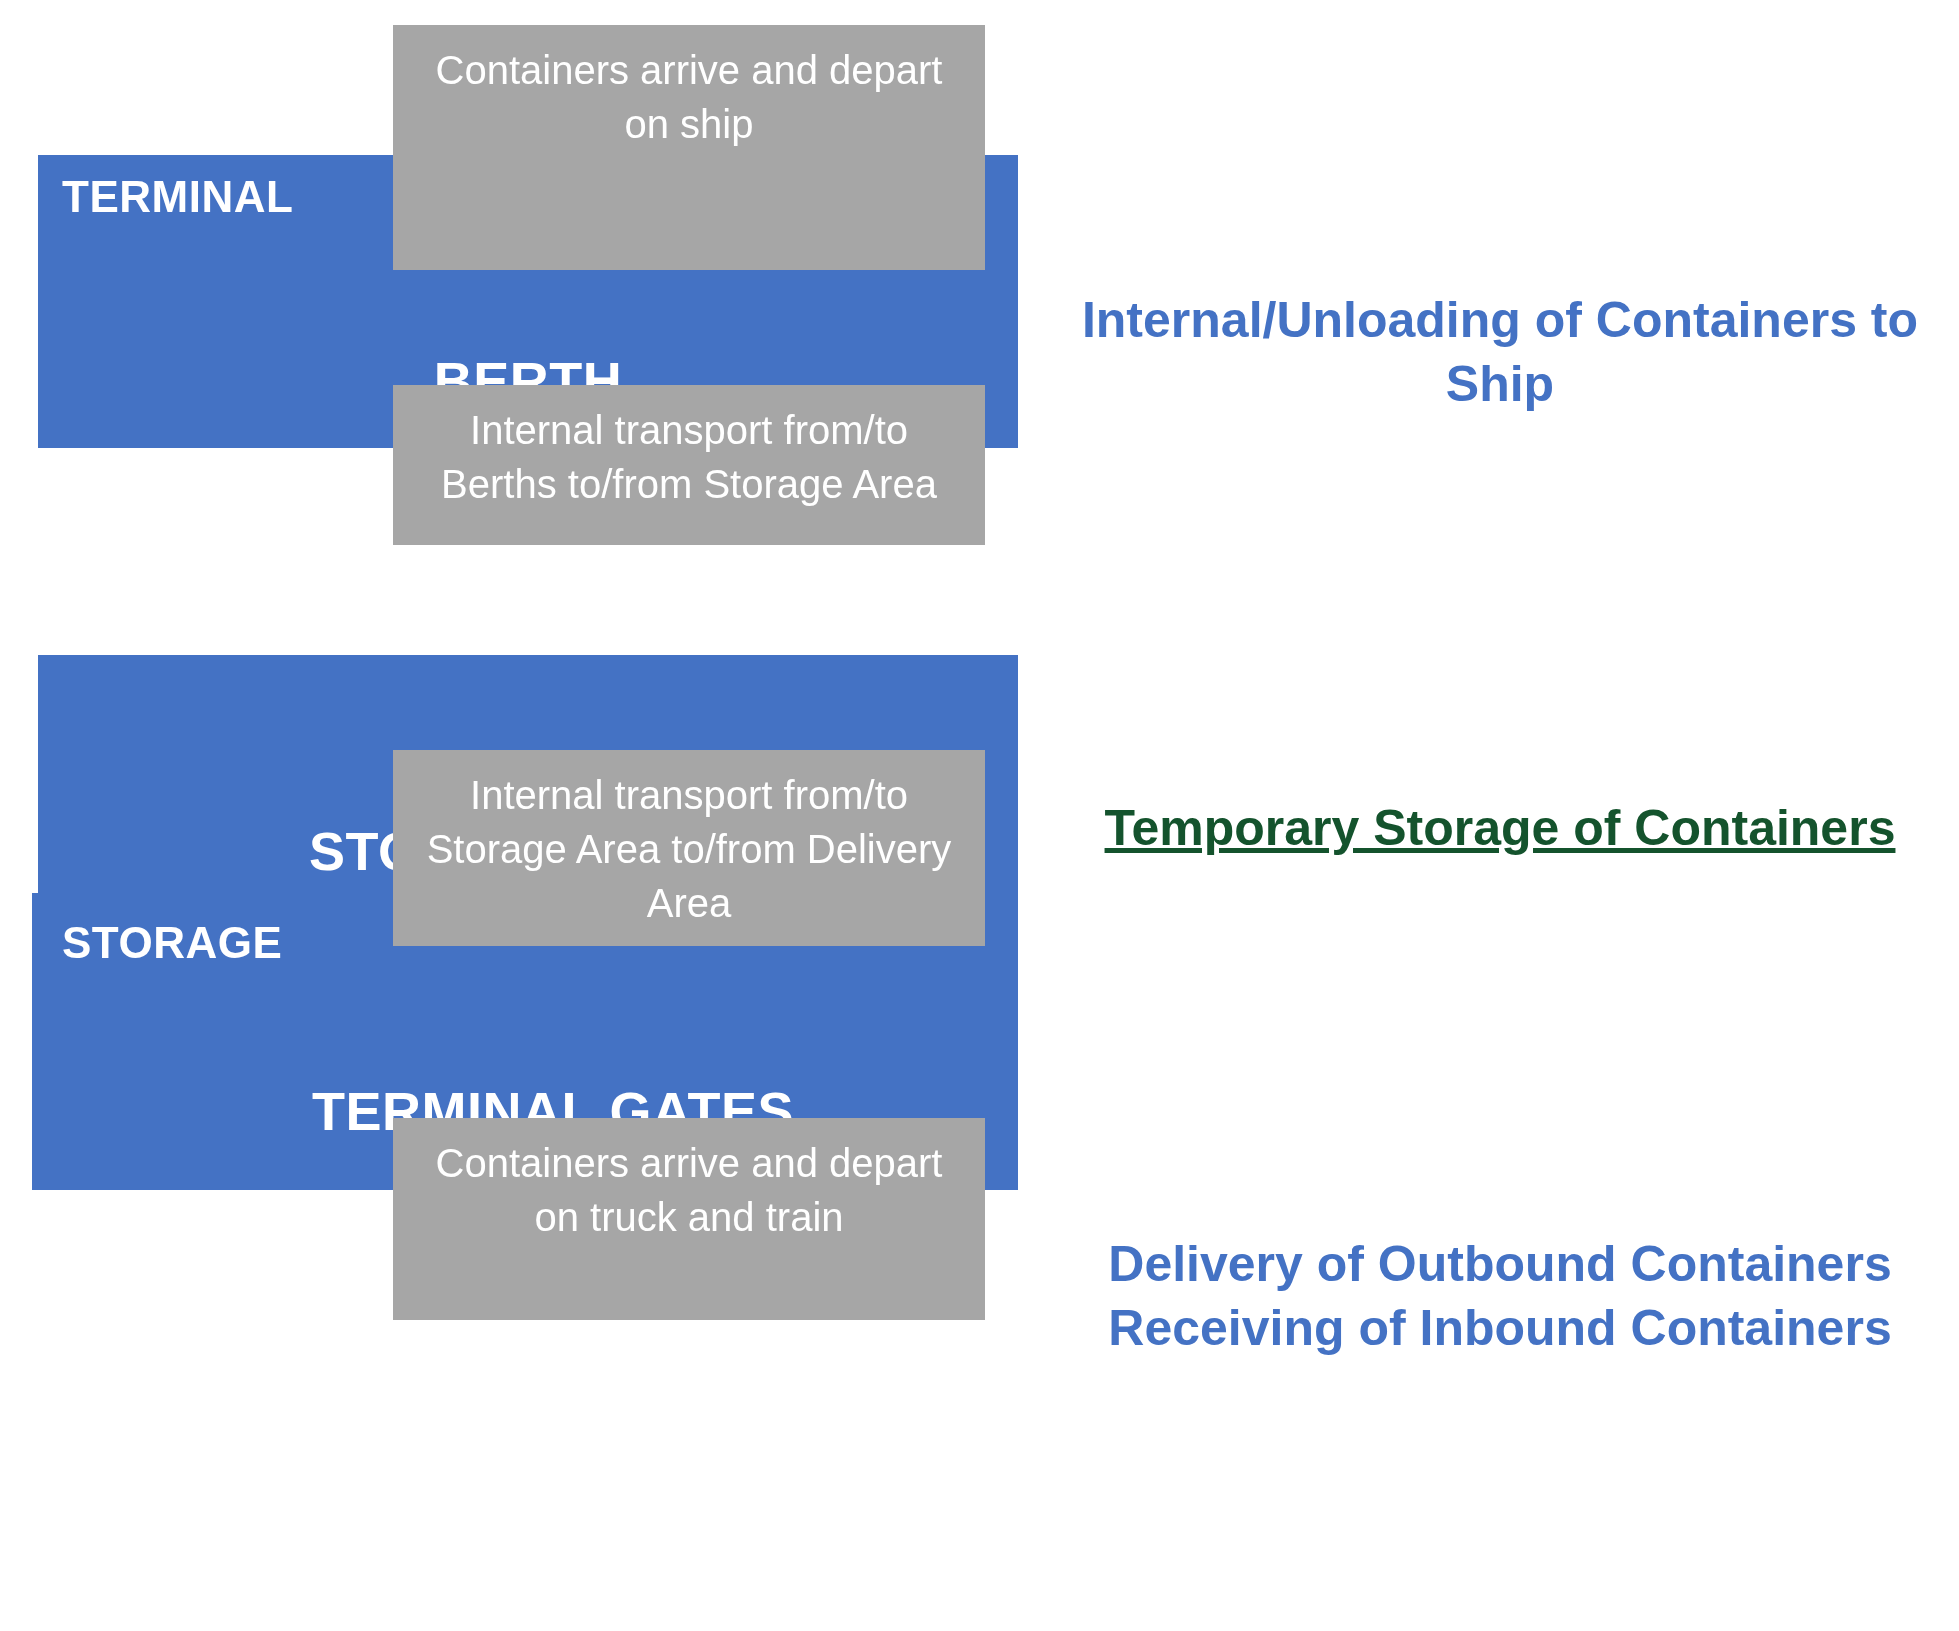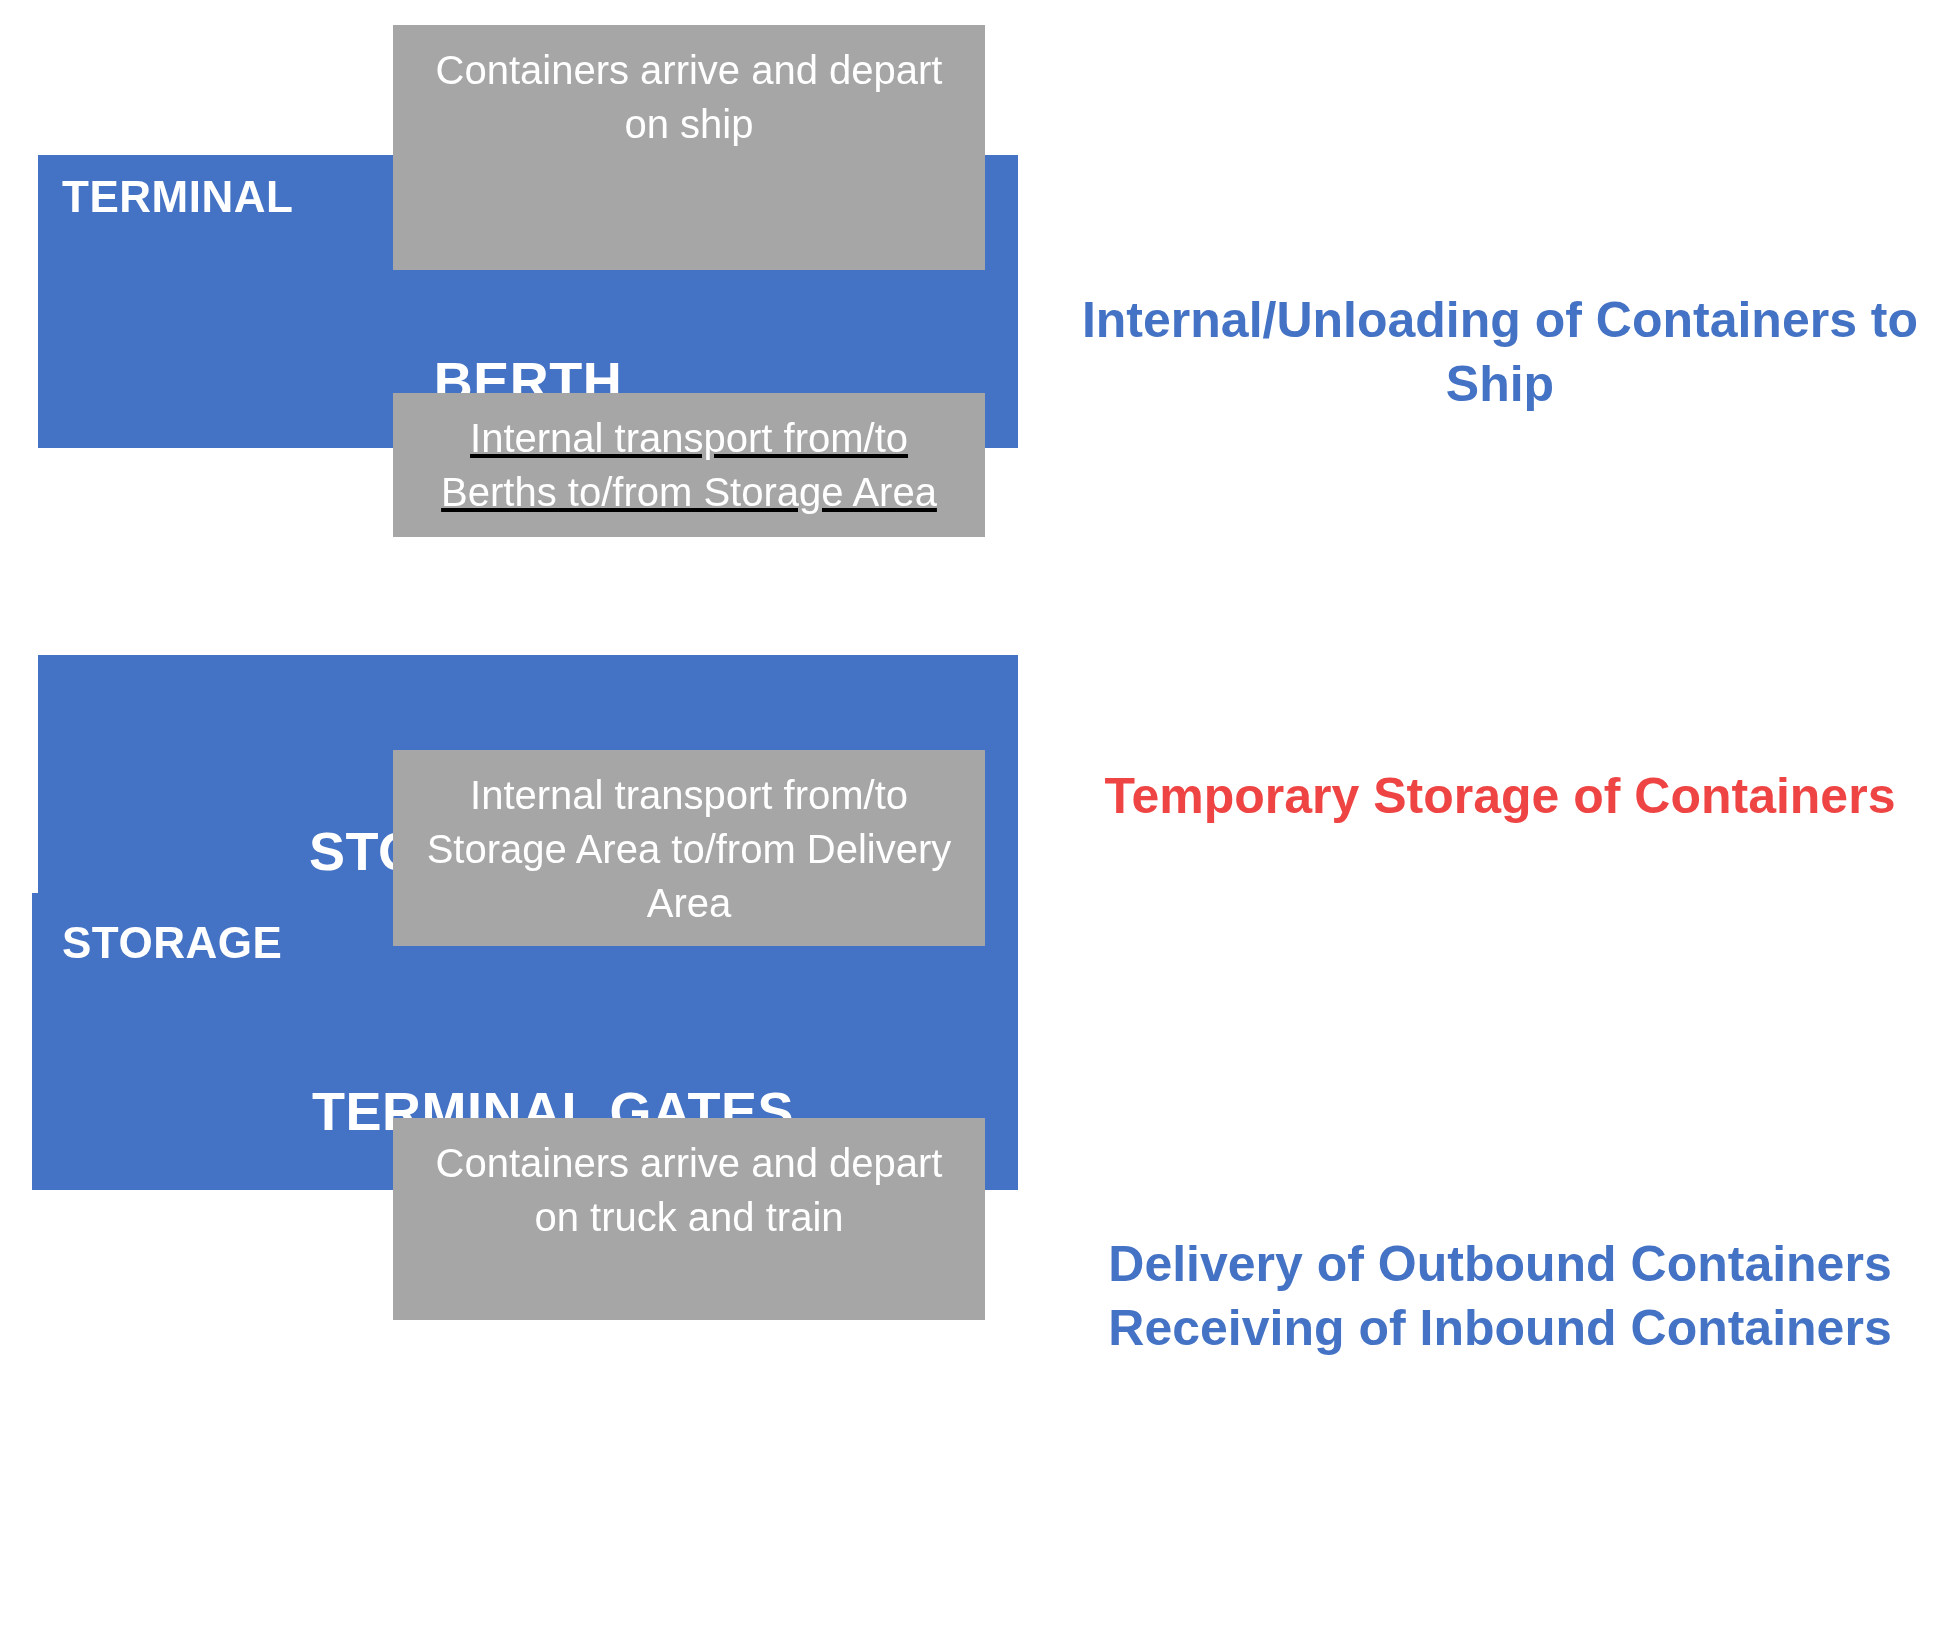--- a/index.html
+++ b/index.html
@@ -89,25 +89,25 @@
   <div class="desc" style="left: 1055px; top: 288px; width: 890px; color: rgb(68, 114, 196);">Internal/Unloading of Containers to Ship</div>
 
   <div class="zone-bar" style="left:38px; top:655px; width:980px; height:385px;"></div>
 
   <div class="zone-label" style="left:70px; top:550px;">YARDSIDE</div>
 
   <div class="zone-title" style="left:38px; top:820px; width:980px;">STORAGE AREA</div>
 
   <div class="zone-label" style="left:138px; top:960px;">CFS</div>
 
-  <div class="note-box" style="left:393px; top:393px; width:592px; height:144px;text-decoration:underline;">
+  <div class="note-box" style="left:393px; top:385px; width:592px; height:160px;">
     <div class="note-text">Internal transport from/to Berths to/from Storage Area</div>
   </div>
 
-  <div class="desc" style="left: 1055px; top: 764px; width: 890px; color: #ef4444;">Temporary Storage of Containers</div>
+  <div class="desc" style="left: 1055px; top: 796px; width: 890px; color: #14532d; text-decoration: underline;">Temporary Storage of Containers</div>
 
   <div class="zone-bar" style="left:38px; top:1030px; width:980px; height:0px;"></div>
 
   <div class="zone-bar" style="left:32px; top:893px; width:986px; height:0px;"></div>
 
   <div class="zone-bar" style="left:32px; top:893px; width:986px; height:0;"></div>
 
   <div class="zone-bar" style="left:32px; top:893px; width:0; height:0;"></div>
 
   <div class="zone-bar" style="left:32px; top:893px; width:986px; height:297px;"></div>

